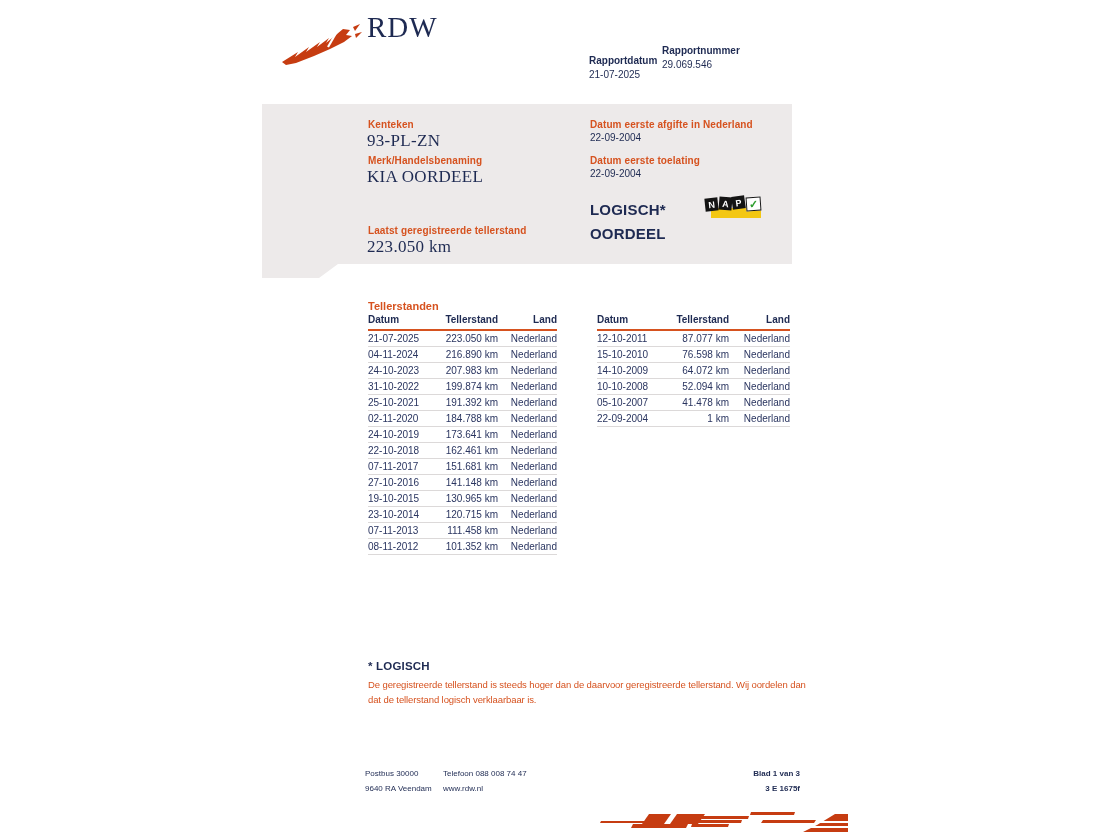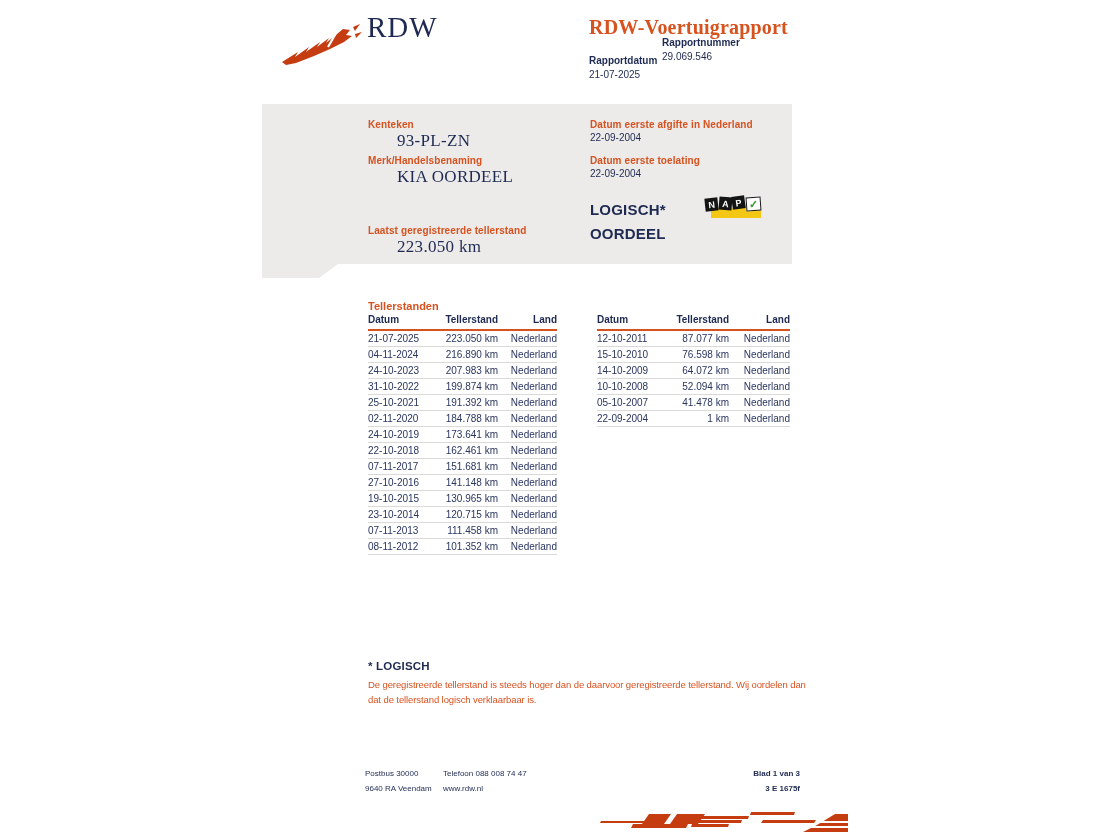--- a/index.html
+++ b/index.html
@@ -12,27 +12,27 @@
   .abs{position:absolute;}
 
   
   .logo-text{left:367px;top:11px;font-family:"Liberation Serif",serif;font-size:29px;
              letter-spacing:1px;color:var(--navy);}
   .report-title{left:589px;top:16px;font-family:"Liberation Serif",serif;font-weight:700;
                 font-size:20px;color:var(--orange);letter-spacing:.2px;}
   .meta-label{font-size:10px;font-weight:700;color:var(--navy);}
   .meta-value{font-size:10px;color:var(--navy);margin-top:3px;}
   .meta-block1{left:589px;top:55px;}
-  .meta-block2{left:662px;top:37px;}
+  .meta-block2{left:662px;top:45px;}
 
   
   .panel{left:262px;top:104px;width:530px;height:174px;background:var(--panel-gray);
          clip-path:polygon(0 0,530px 0,530px 160px,76px 160px,57px 174px,0 174px);}
   .fld-label{font-size:10px;font-weight:700;color:var(--orange);letter-spacing:.1px;}
-  .fld-big{font-family:"Liberation Serif",serif;font-size:17px;color:var(--navy);letter-spacing:.3px;margin-left:30px;}
+  .fld-big{font-family:"Liberation Serif",serif;font-size:17px;color:var(--navy);letter-spacing:.3px;}
   .fld-small{font-size:10px;color:var(--navy);}
   .oordeel{font-size:15px;font-weight:800;line-height:24px;color:var(--navy);letter-spacing:.2px;}
 
   
   .nap{left:442px;top:90px;width:62px;height:32px;}
   .nap-bar{position:absolute;left:7px;top:14px;width:50px;height:10px;background:var(--nap-yellow);}
   .nap-tile{position:absolute;width:13px;height:13px;background:#141414;color:#fff;font-size:9px;
             font-weight:700;display:flex;align-items:center;justify-content:center;}
   .nap-n{left:1px;top:4px;transform:rotate(-6deg);}
   .nap-a{left:15px;top:3px;transform:rotate(5deg);}
@@ -71,21 +71,20 @@
 <div class="page">
 
   <svg class="abs" style="left:282px;top:14px;" width="82" height="52" viewBox="0 0 82 52">
     <polygon fill="#c63c11" points="0,48 16,38 13,43 27,33 24,38 38,28 35,33 47,24 44,29 55,20 61,15 68,16 64,21 70,22 62,28 48,35 32,42 14,49 4,51"></polygon>
     <polygon fill="#c63c11" points="71,13 78,10 73,17"></polygon>
     <polygon fill="#c63c11" points="73,20 80,18 74,24"></polygon>
     <line x1="57" y1="14" x2="46" y2="33" stroke="#ffffff" stroke-width="2.2"></line>
   </svg>
   <div class="abs logo-text">RDW</div>
 
-  <div class="abs report-title">RDW-Voertuigrapport</div>
 
   <div class="abs meta-block1">
     <div class="meta-label">Rapportdatum</div>
     <div class="meta-value">21-07-2025</div>
   </div>
   <div class="abs meta-block2">
     <div class="meta-label">Rapportnummer</div>
     <div class="meta-value">29.069.546</div>
   </div>
 

